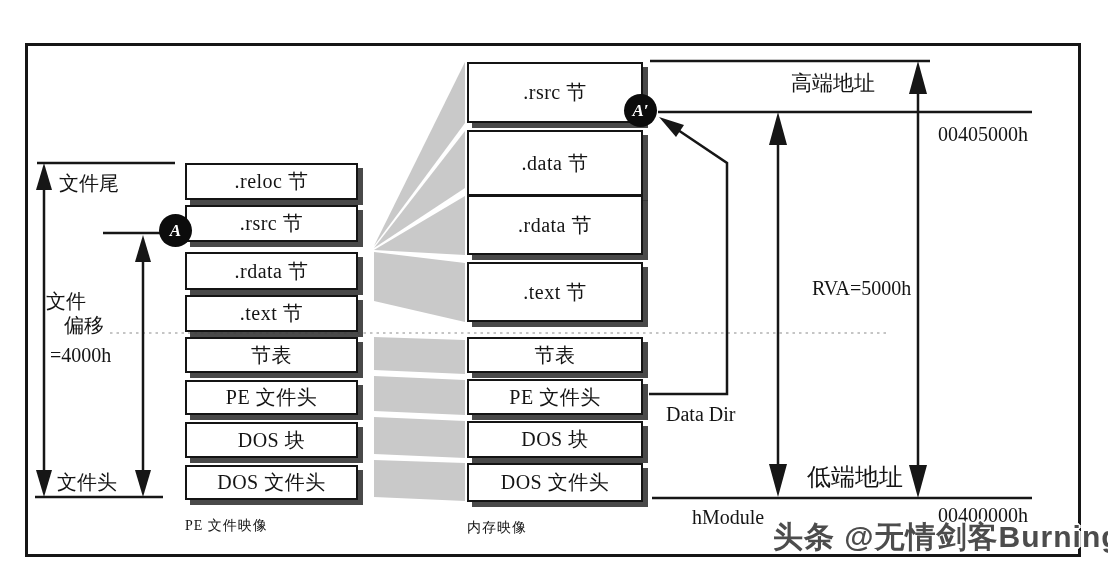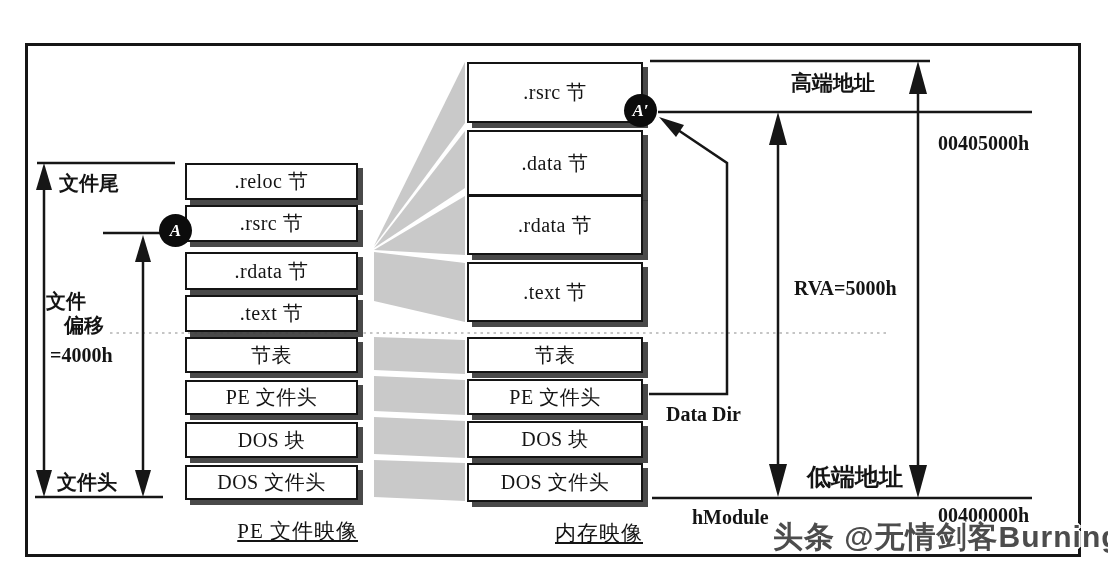--- a/index.html
+++ b/index.html
@@ -13,22 +13,22 @@
   }
   .lines{position:absolute;left:0;top:0;width:1108px;height:569px;pointer-events:none;}
   .box{
     position:absolute;box-sizing:border-box;background:#ffffff;
     border:2px solid #141414;box-shadow:5px 5px 0 rgba(58,58,58,.92);
     display:flex;align-items:center;justify-content:center;
     font-size:20px;letter-spacing:.5px;z-index:4;
   }
   .col-file .box{left:185px;width:173px;}
   .col-mem  .box{left:467px;width:176px;}
-  .lbl{position:absolute;font-size:20px;line-height:1.1;z-index:5;white-space:nowrap;font-weight:bold;}
-  .caption{position:absolute;font-size:21px;text-align:right;z-index:5;letter-spacing:1px;text-decoration:underline;}
+  .lbl{position:absolute;font-size:20px;line-height:1.1;z-index:5;white-space:nowrap;}
+  .caption{position:absolute;font-size:14px;text-align:left;z-index:5;letter-spacing:1px;}
   .marker{
     position:absolute;width:33px;height:33px;border-radius:50%;background:#0c0c0c;
     color:#ffffff;display:flex;align-items:center;justify-content:center;
     font-size:17px;font-style:italic;font-weight:bold;z-index:6;
   }
   .watermark{
     position:absolute;left:773px;top:517px;z-index:9;
     font-family:"Liberation Sans","DejaVu Sans",sans-serif;
     font-weight:700;font-size:30px;letter-spacing:1px;color:#4c4c4c;
     text-shadow:-2px 0 #fff,2px 0 #fff,0 -2px #fff,0 2px #fff,
@@ -116,22 +116,22 @@
   <div class="lbl" style="left:59px;top:172px">文件尾</div>
   <div class="lbl" style="left:46px;top:290px">文件</div>
   <div class="lbl" style="left:64px;top:314px">偏移</div>
   <div class="lbl" style="left:50px;top:344px">=4000h</div>
   <div class="lbl" style="left:57px;top:471px">文件头</div>
 
   <div class="marker" style="left:159px;top:214px">A</div>
   <div class="marker" style="left:624px;top:94px">A′</div>
 
   <div class="lbl" style="left:791px;top:72px;font-size:21px">高端地址</div>
-  <div class="lbl" style="left:938px;top:132px">00405000h</div>
-  <div class="lbl" style="left:794px;top:277px">RVA=5000h</div>
+  <div class="lbl" style="left:938px;top:123px">00405000h</div>
+  <div class="lbl" style="left:812px;top:277px">RVA=5000h</div>
   <div class="lbl" style="left:666px;top:403px">Data Dir</div>
   <div class="lbl" style="left:807px;top:464px;font-size:24px">低端地址</div>
   <div class="lbl" style="left:692px;top:506px">hModule</div>
   <div class="lbl" style="left:938px;top:504px">00400000h</div>
 
   <div class="watermark">头条 @无情剑客Burning</div>
 
 </div>
 
 </body></html>

